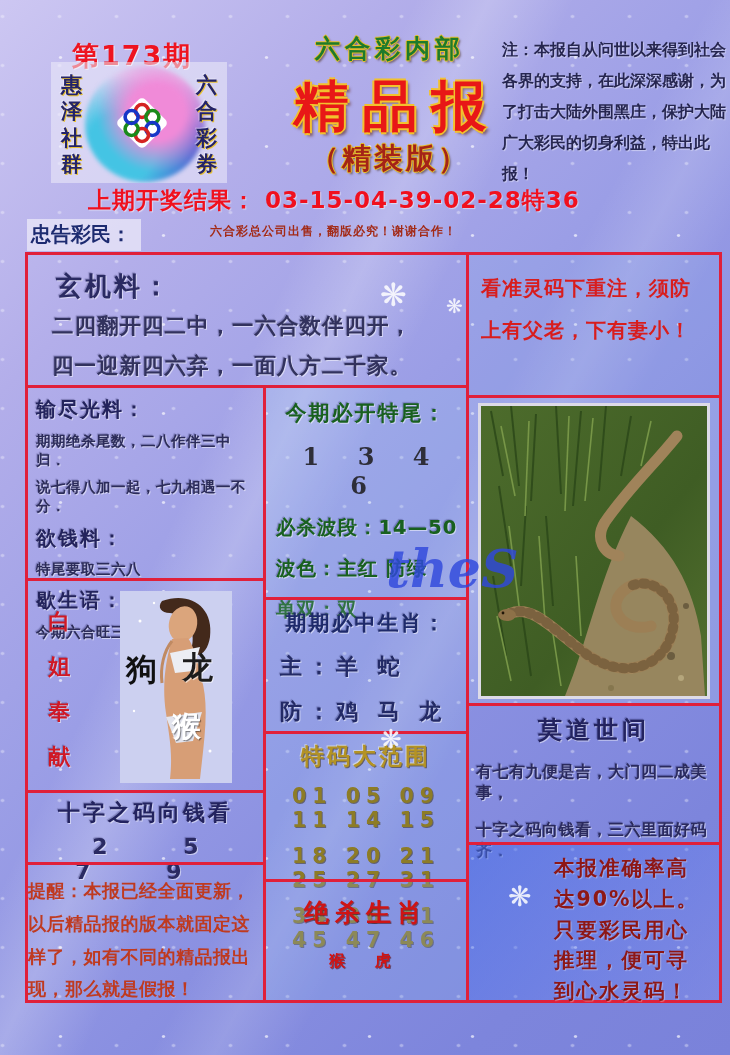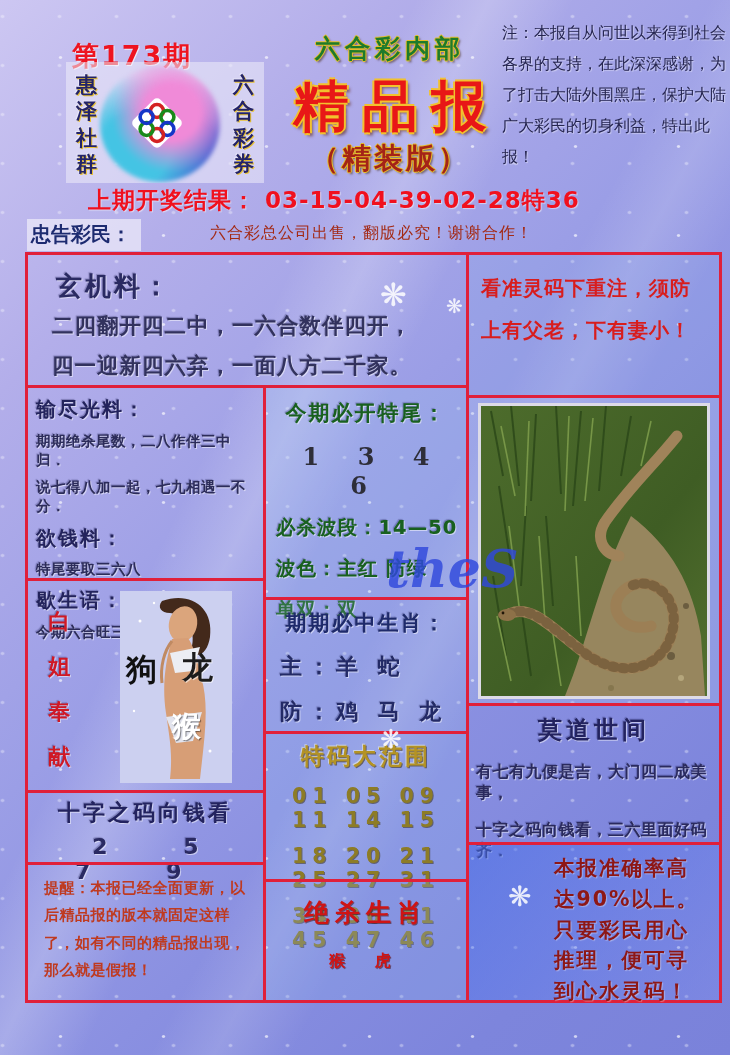--- a/index.html
+++ b/index.html
@@ -19,31 +19,31 @@
     background-size: 103px 89px, 57px 49px, 100% 100%, 100% 100%;
     background-position: 9px 13px, 31px 41px, 0 0, 0 0;
   }
   .abs { position:absolute; z-index:2; }
   .carve { text-shadow:1px 1px 0 rgba(255,255,255,.5), -1px -1px 1px rgba(10,10,60,.28); }
   .gold-outline { text-shadow:-2px 0 0 #f2c22e, 2px 0 0 #f2c22e, 0 -2px 0 #f2c22e, 0 2px 0 #f2c22e, 3px 3px 3px rgba(90,25,0,.55); }
   .gold-thin { text-shadow:-1px 0 0 #e6be2a, 1px 0 0 #e6be2a, 0 -1px 0 #e6be2a, 0 1px 0 #e6be2a, 2px 2px 2px rgba(60,30,0,.5); }
 
   
   .issue { left:72px; top:38px; font-size:27px; font-weight:bold; color:#ee1420; letter-spacing:2px; text-shadow:1px 1px 0 rgba(255,255,255,.7); }
-  .logo { left:66px; top:62px; width:198px; height:121px; background:rgba(238,236,250,.55); overflow:hidden; }
+  .logo { left:51px; top:62px; width:176px; height:121px; background:rgba(238,236,250,.55); overflow:hidden; }
   .blob { position:absolute; border-radius:50%; filter:blur(2px); }
   .vtext { width:1.2em; word-break:break-all; text-align:center; font-weight:bold; }
   .logo-side { position:absolute; top:10px; font-size:21px; line-height:1.25; color:#232368; text-shadow:1px 1px 0 #e8c235, -1px -1px 0 rgba(255,255,255,.4); }
   .masthead-top { left:268px; top:32px; width:244px; text-align:center; font-size:25px; font-weight:bold; color:#1e7a2c; letter-spacing:5px; }
   .title { left:250px; top:70px; width:280px; text-align:center; font-size:55px; font-weight:bold; color:#e81717; letter-spacing:14px; text-indent:14px; }
   .subtitle { left:250px; top:139px; width:280px; text-align:center; font-size:29px; font-weight:bold; color:#a42318; letter-spacing:3px; }
-  .note { left:502px; top:18px; width:225px; font-size:16px; font-weight:400; line-height:1.93; color:#262650; text-shadow:1px 1px 1px rgba(255,255,255,.45); }
+  .note { left:502px; top:35px; width:225px; font-size:16px; font-weight:700; line-height:1.93; color:#262650; text-shadow:1px 1px 1px rgba(255,255,255,.45); }
   .result { left:88px; top:185px; font-size:23px; font-weight:bold; color:#f0101e; letter-spacing:1px; text-shadow:1px 1px 1px rgba(255,255,255,.5); }
   .advice-label { left:27px; top:219px; font-size:20px; font-weight:bold; color:#1d2b70; background:rgba(233,230,248,.8); padding:2px 10px 3px 4px; }
-  .advice-text { left:210px; top:223px; font-size:16px; font-weight:normal; color:#a32a16; letter-spacing:1px; }
+  .advice-text { left:210px; top:223px; font-size:12px; font-weight:bold; color:#a32a16; letter-spacing:1px; }
 
   
   .bx { position:absolute; border:3px solid #e0203a; z-index:3; }
   .bx-a { left:25px; top:252px; width:444px; height:136px; }
   .bx-b { left:466px; top:252px; width:256px; height:146px; background:rgba(140,170,235,.18); }
   .bx-c { left:25px;  top:385px; width:241px; height:196px; }
   .bx-d { left:263px; top:385px; width:206px; height:215px; background:rgba(160,200,240,.22); }
   .bx-e { left:263px; top:597px; width:206px; height:137px; background:rgba(160,200,240,.18); }
   .bx-f { left:263px; top:731px; width:206px; height:151px; background:rgba(150,190,240,.22); }
   .bx-g { left:263px; top:879px; width:206px; height:124px; background:rgba(140,175,235,.25); }
@@ -67,21 +67,21 @@
   .sx-line { font-size:22px; font-weight:bold; color:#232a66; letter-spacing:6px; margin:15px 0 0 14px; }
   .tema-title { text-align:center; font-size:23px; font-weight:bold; color:#b49324; letter-spacing:3px; margin-top:7px; text-shadow:1px 1px 0 rgba(60,40,0,.55), -1px -1px 0 rgba(255,255,220,.5); }
   .tema-row { text-align:center; font-size:20.5px; font-weight:bold; color:#8d7c26; letter-spacing:6px; margin-top:12px; text-shadow:1px 1px 0 rgba(50,35,0,.5); }
   .juesha-title { text-align:center; font-size:25px; font-weight:bold; color:#cf1414; letter-spacing:6px; margin-top:14px; text-shadow:1px 1px 0 rgba(60,0,0,.5); }
   .juesha-animals { text-align:center; font-size:16px; font-weight:bold; color:#cf1414; letter-spacing:12px; margin-top:22px; text-shadow:1px 1px 0 rgba(60,0,0,.5); }
   .baijie-v { position:absolute; left:18px; top:18px; font-size:22px; line-height:2.05; color:#d01825; }
   .woman { position:absolute; left:92px; top:10px; width:112px; height:192px; }
   .overlay-char { position:absolute; font-weight:bold; }
   .wei-title { text-align:center; font-size:22px; font-weight:bold; color:#23235f; letter-spacing:3px; margin-top:5px; }
   .wei-nums { text-align:center; font-size:22px; font-weight:bold; color:#2a2a62; letter-spacing:34px; text-indent:34px; margin-top:6px; }
-  .tixing-text { padding:10px 8px 0 16px; font-size:15px; font-weight:bold; color:#bf3a20; line-height:1.82; letter-spacing:.5px; }
+  .tixing-text { padding:10px 8px 0 0; font-size:18px; font-weight:bold; color:#bf3a20; line-height:1.82; letter-spacing:.5px; }
   .snake-frame { position:absolute; left:9px; top:5px; width:232px; height:296px; border:3px solid #dddbe8; }
   .modao-title { text-align:center; font-size:24px; font-weight:bold; color:#23235f; letter-spacing:4px; margin-top:8px; }
   .modao-line { font-size:16px; font-weight:bold; color:#2a2a5e; margin:16px 0 0 7px; letter-spacing:.5px; }
   .acc-text { position:absolute; left:85px; top:8px; font-size:20.5px; font-weight:bold; color:#8d1716; line-height:1.5; letter-spacing:2px; text-shadow:1px 1px 1px rgba(255,255,255,.35); }
   .watermark { left:386px; top:538px; z-index:6; font-family:"DejaVu Serif", serif; font-style:italic; font-size:52px; color:rgba(48,72,220,.82); pointer-events:none;font-weight:bold; }
   .flower { position:absolute; color:rgba(255,255,255,.85); z-index:4; pointer-events:none; }
 </style>
 </head>
 <body>
 

